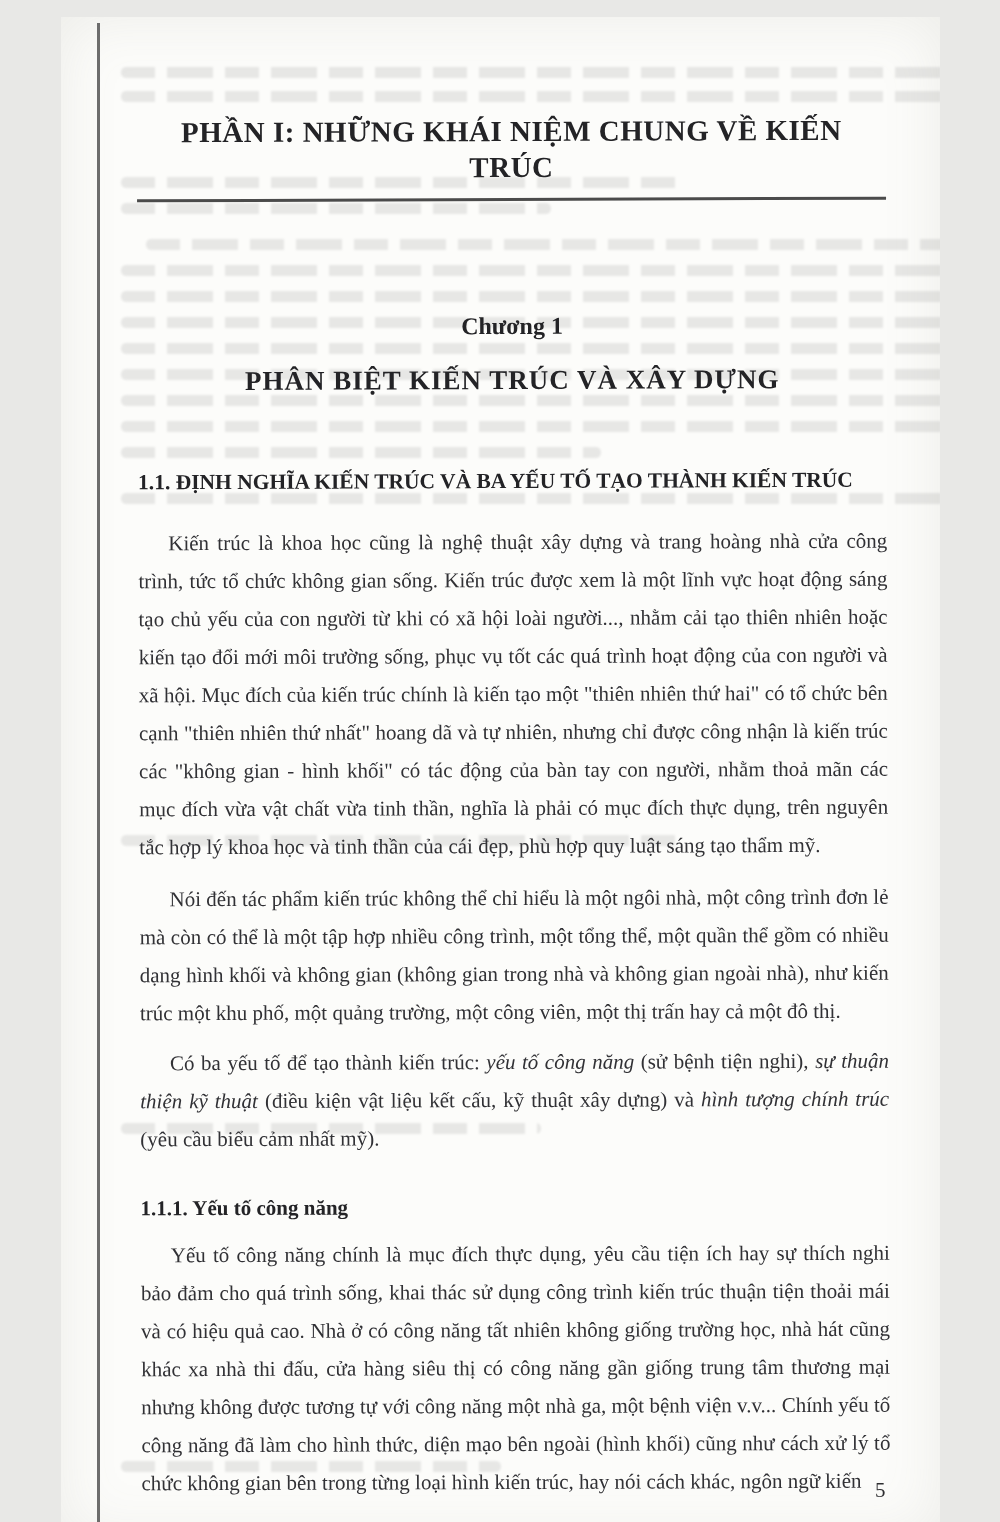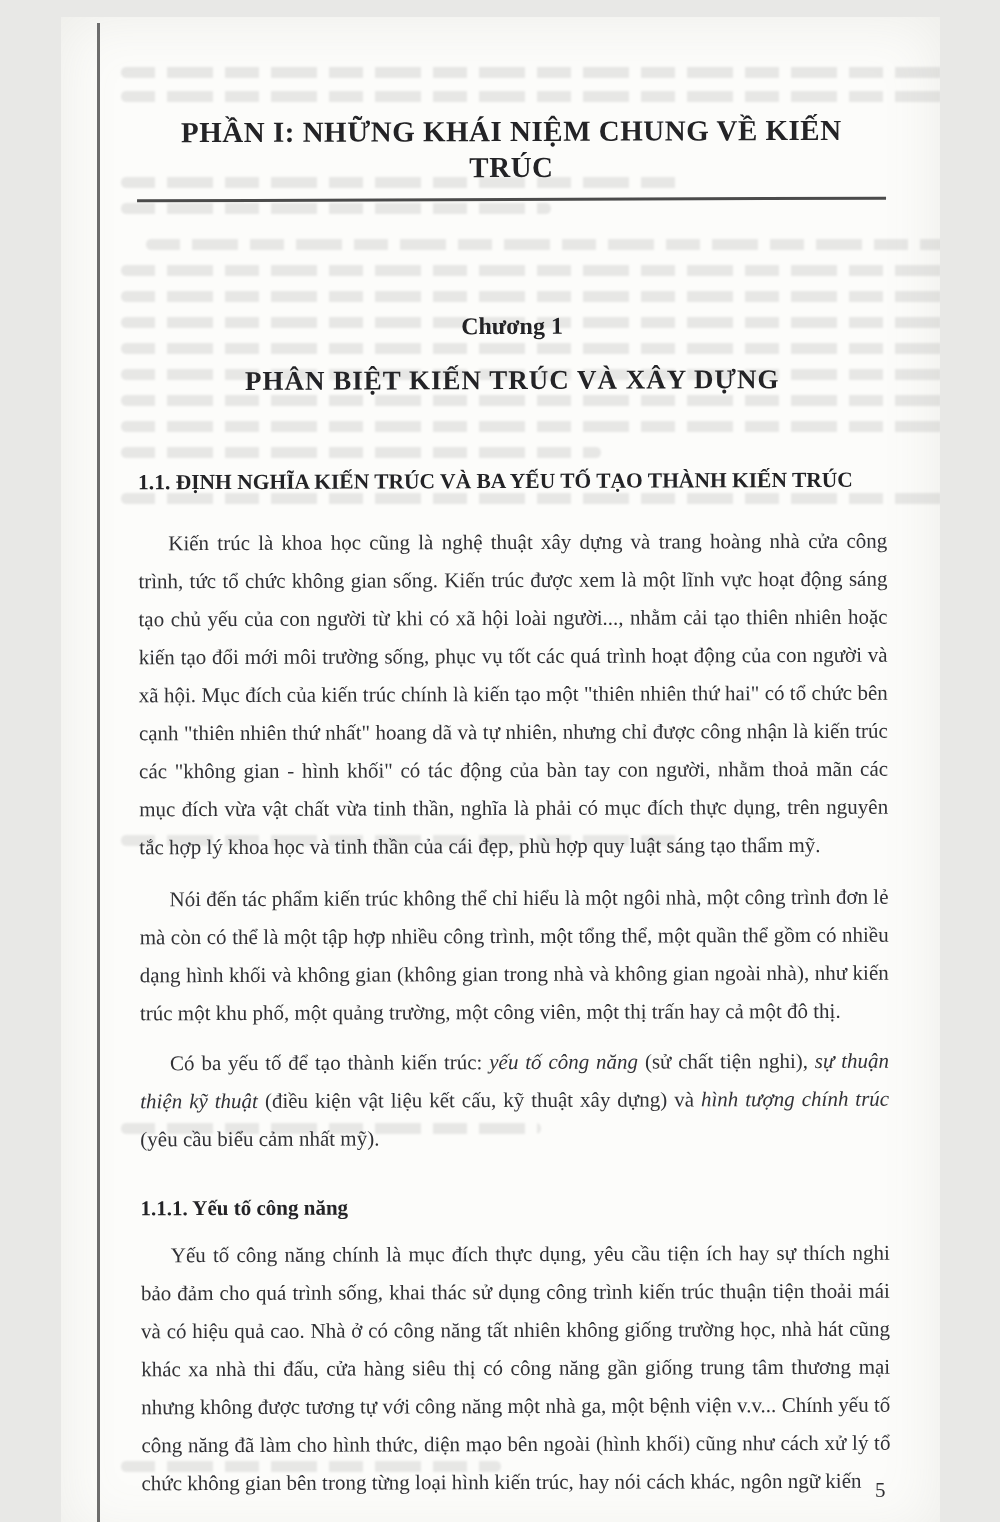--- a/index.html
+++ b/index.html
@@ -148,21 +148,21 @@
 
     <div class="chapter-label">Chương 1</div>
     <h2 class="chapter-title">PHÂN BIỆT KIẾN TRÚC VÀ XÂY DỰNG</h2>
 
     <h3 class="section-heading">1.1. ĐỊNH NGHĨA KIẾN TRÚC VÀ BA YẾU TỐ TẠO THÀNH KIẾN TRÚC</h3>
 
     <p class="body-par first">Kiến trúc là khoa học cũng là nghệ thuật xây dựng và trang hoàng nhà cửa công trình, tức tổ chức không gian sống. Kiến trúc được xem là một lĩnh vực hoạt động sáng tạo chủ yếu của con người từ khi có xã hội loài người..., nhằm cải tạo thiên nhiên hoặc kiến tạo đổi mới môi trường sống, phục vụ tốt các quá trình hoạt động của con người và xã hội. Mục đích của kiến trúc chính là kiến tạo một "thiên nhiên thứ hai" có tổ chức bên cạnh "thiên nhiên thứ nhất" hoang dã và tự nhiên, nhưng chỉ được công nhận là kiến trúc các "không gian - hình khối" có tác động của bàn tay con người, nhằm thoả mãn các mục đích vừa vật chất vừa tinh thần, nghĩa là phải có mục đích thực dụng, trên nguyên tắc hợp lý khoa học và tinh thần của cái đẹp, phù hợp quy luật sáng tạo thẩm mỹ.</p>
 
     <p class="body-par next">Nói đến tác phẩm kiến trúc không thể chỉ hiểu là một ngôi nhà, một công trình đơn lẻ mà còn có thể là một tập hợp nhiều công trình, một tổng thể, một quần thể gồm có nhiều dạng hình khối và không gian (không gian trong nhà và không gian ngoài nhà), như kiến trúc một khu phố, một quảng trường, một công viên, một thị trấn hay cả một đô thị.</p>
 
-    <p class="body-par tight"><span>Có ba yếu tố để tạo thành kiến trúc: </span><em>yếu tố công năng</em><span> (sử chất tiện nghi), </span><em>sự thuận thiện kỹ thuật</em><span> (điều kiện vật liệu kết cấu, kỹ thuật xây dựng) và </span><em>hình tượng chính trúc</em><span> (yêu cầu biểu cảm nhất mỹ).</span></p>
+    <p class="body-par tight"><span>Có ba yếu tố để tạo thành kiến trúc: </span><em>yếu tố công năng</em><span> (sử bệnh tiện nghi), </span><em>sự thuận thiện kỹ thuật</em><span> (điều kiện vật liệu kết cấu, kỹ thuật xây dựng) và </span><em>hình tượng chính trúc</em><span> (yêu cầu biểu cảm nhất mỹ).</span></p>
 
     <h4 class="sub-heading">1.1.1. Yếu tố công năng</h4>
 
     <p class="body-par">Yếu tố công năng chính là mục đích thực dụng, yêu cầu tiện ích hay sự thích nghi bảo đảm cho quá trình sống, khai thác sử dụng công trình kiến trúc thuận tiện thoải mái và có hiệu quả cao. Nhà ở có công năng tất nhiên không giống trường học, nhà hát cũng khác xa nhà thi đấu, cửa hàng siêu thị có công năng gần giống trung tâm thương mại nhưng không được tương tự với công năng một nhà ga, một bệnh viện v.v... Chính yếu tố công năng đã làm cho hình thức, diện mạo bên ngoài (hình khối) cũng như cách xử lý tổ chức không gian bên trong từng loại hình kiến trúc, hay nói cách khác, ngôn ngữ kiến</p>
 
   </div>
 
   <div class="page-number">5</div>
 
 </div>

